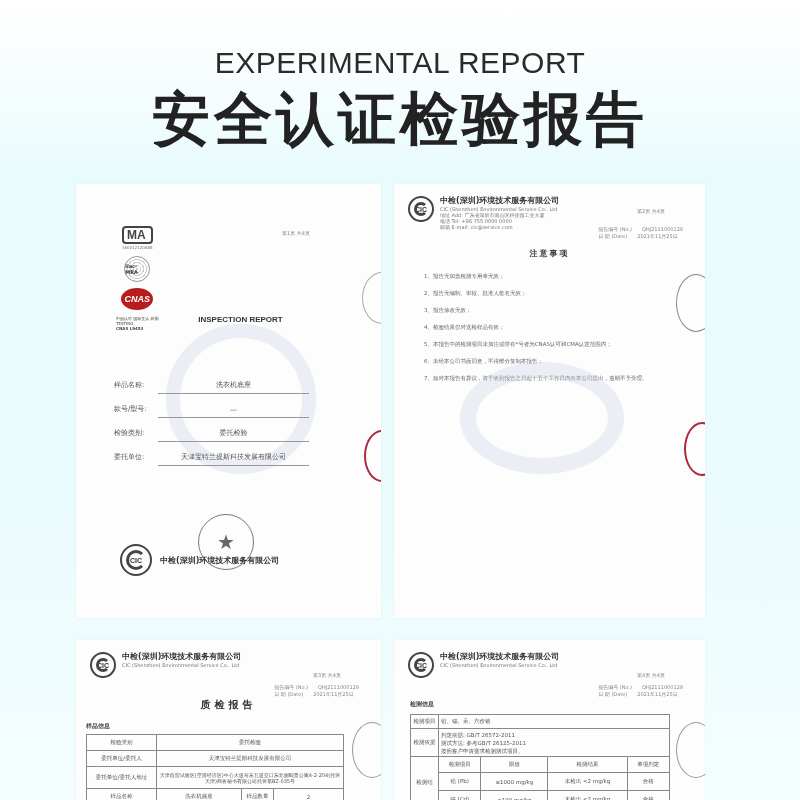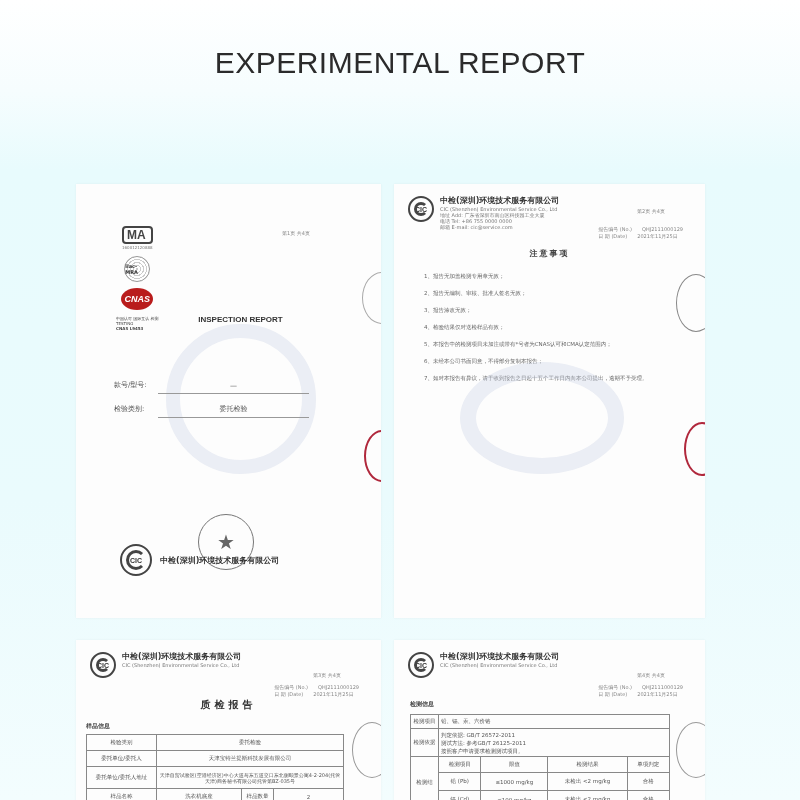--- a/index.html
+++ b/index.html
@@ -69,20 +69,21 @@
   .p3-title { position: absolute; left: 0; width: 100%; top: 58px; text-align: center; font-size: 10px; font-weight: bold; color: #333; letter-spacing: 4px; }
   .sec-label { position: absolute; left: 10px; font-size: 6px; color: #444; font-weight: bold; }
   table.rt { position: absolute; border-collapse: collapse; }
   table.rt td { border: 1px solid #888; font-size: 5.5px; color: #555; text-align: center; padding: 1px 2px; }
 </style>
 </head>
 <body>
 
 <div class="header">
   <div class="header-en">EXPERIMENTAL REPORT</div>
+  <div class="header-cn">安全认证检验报告</div>
 </div>
 
 <div class="page p1">
   <div class="logos">
     <div>
       <div class="ma-box">MA</div>
       <div class="ma-num">160012120888</div>
     </div>
     <div class="ilac">ilac-MRA</div>
     <div class="cnas">CNAS</div>
@@ -91,26 +92,34 @@
       <div>TESTING</div>
       <div style="font-weight:bold">CNAS L9453</div>
     </div>
   </div>
   <div class="p1-ref">第1页 共4页</div>
   <div class="watermark" style="left:90px;top:140px;width:150px;height:150px;"></div>
   <div class="p1-sub">INSPECTION REPORT</div>
 
   <div class="fields">
     <div class="field">
+      <span class="field-label">样品名称:</span>
+      <span class="field-val">洗衣机底座</span>
+    </div>
+    <div class="field">
       <span class="field-label">款号/型号:</span>
       <span class="field-val">—</span>
     </div>
     <div class="field">
       <span class="field-label">检验类别:</span>
       <span class="field-val">委托检验</span>
+    </div>
+    <div class="field">
+      <span class="field-label">委托单位:</span>
+      <span class="field-val">天津宝特兰提斯科技发展有限公司</span>
     </div>
   </div>
 
   <div class="seal" style="left:122px;top:330px;width:56px;height:56px;font-size:20px;">★</div>
   <div class="p1-footer">
     <div class="cic-logo">CIC</div>
     <div class="footer-name">中检(深圳)环境技术服务有限公司</div>
   </div>
   <div class="half-seal" style="left:286px;top:88px;width:40px;height:52px;border:1px solid #aaa;"></div>
   <div class="half-seal" style="left:288px;top:246px;width:36px;height:52px;border:2px solid #b0283c;"></div>

